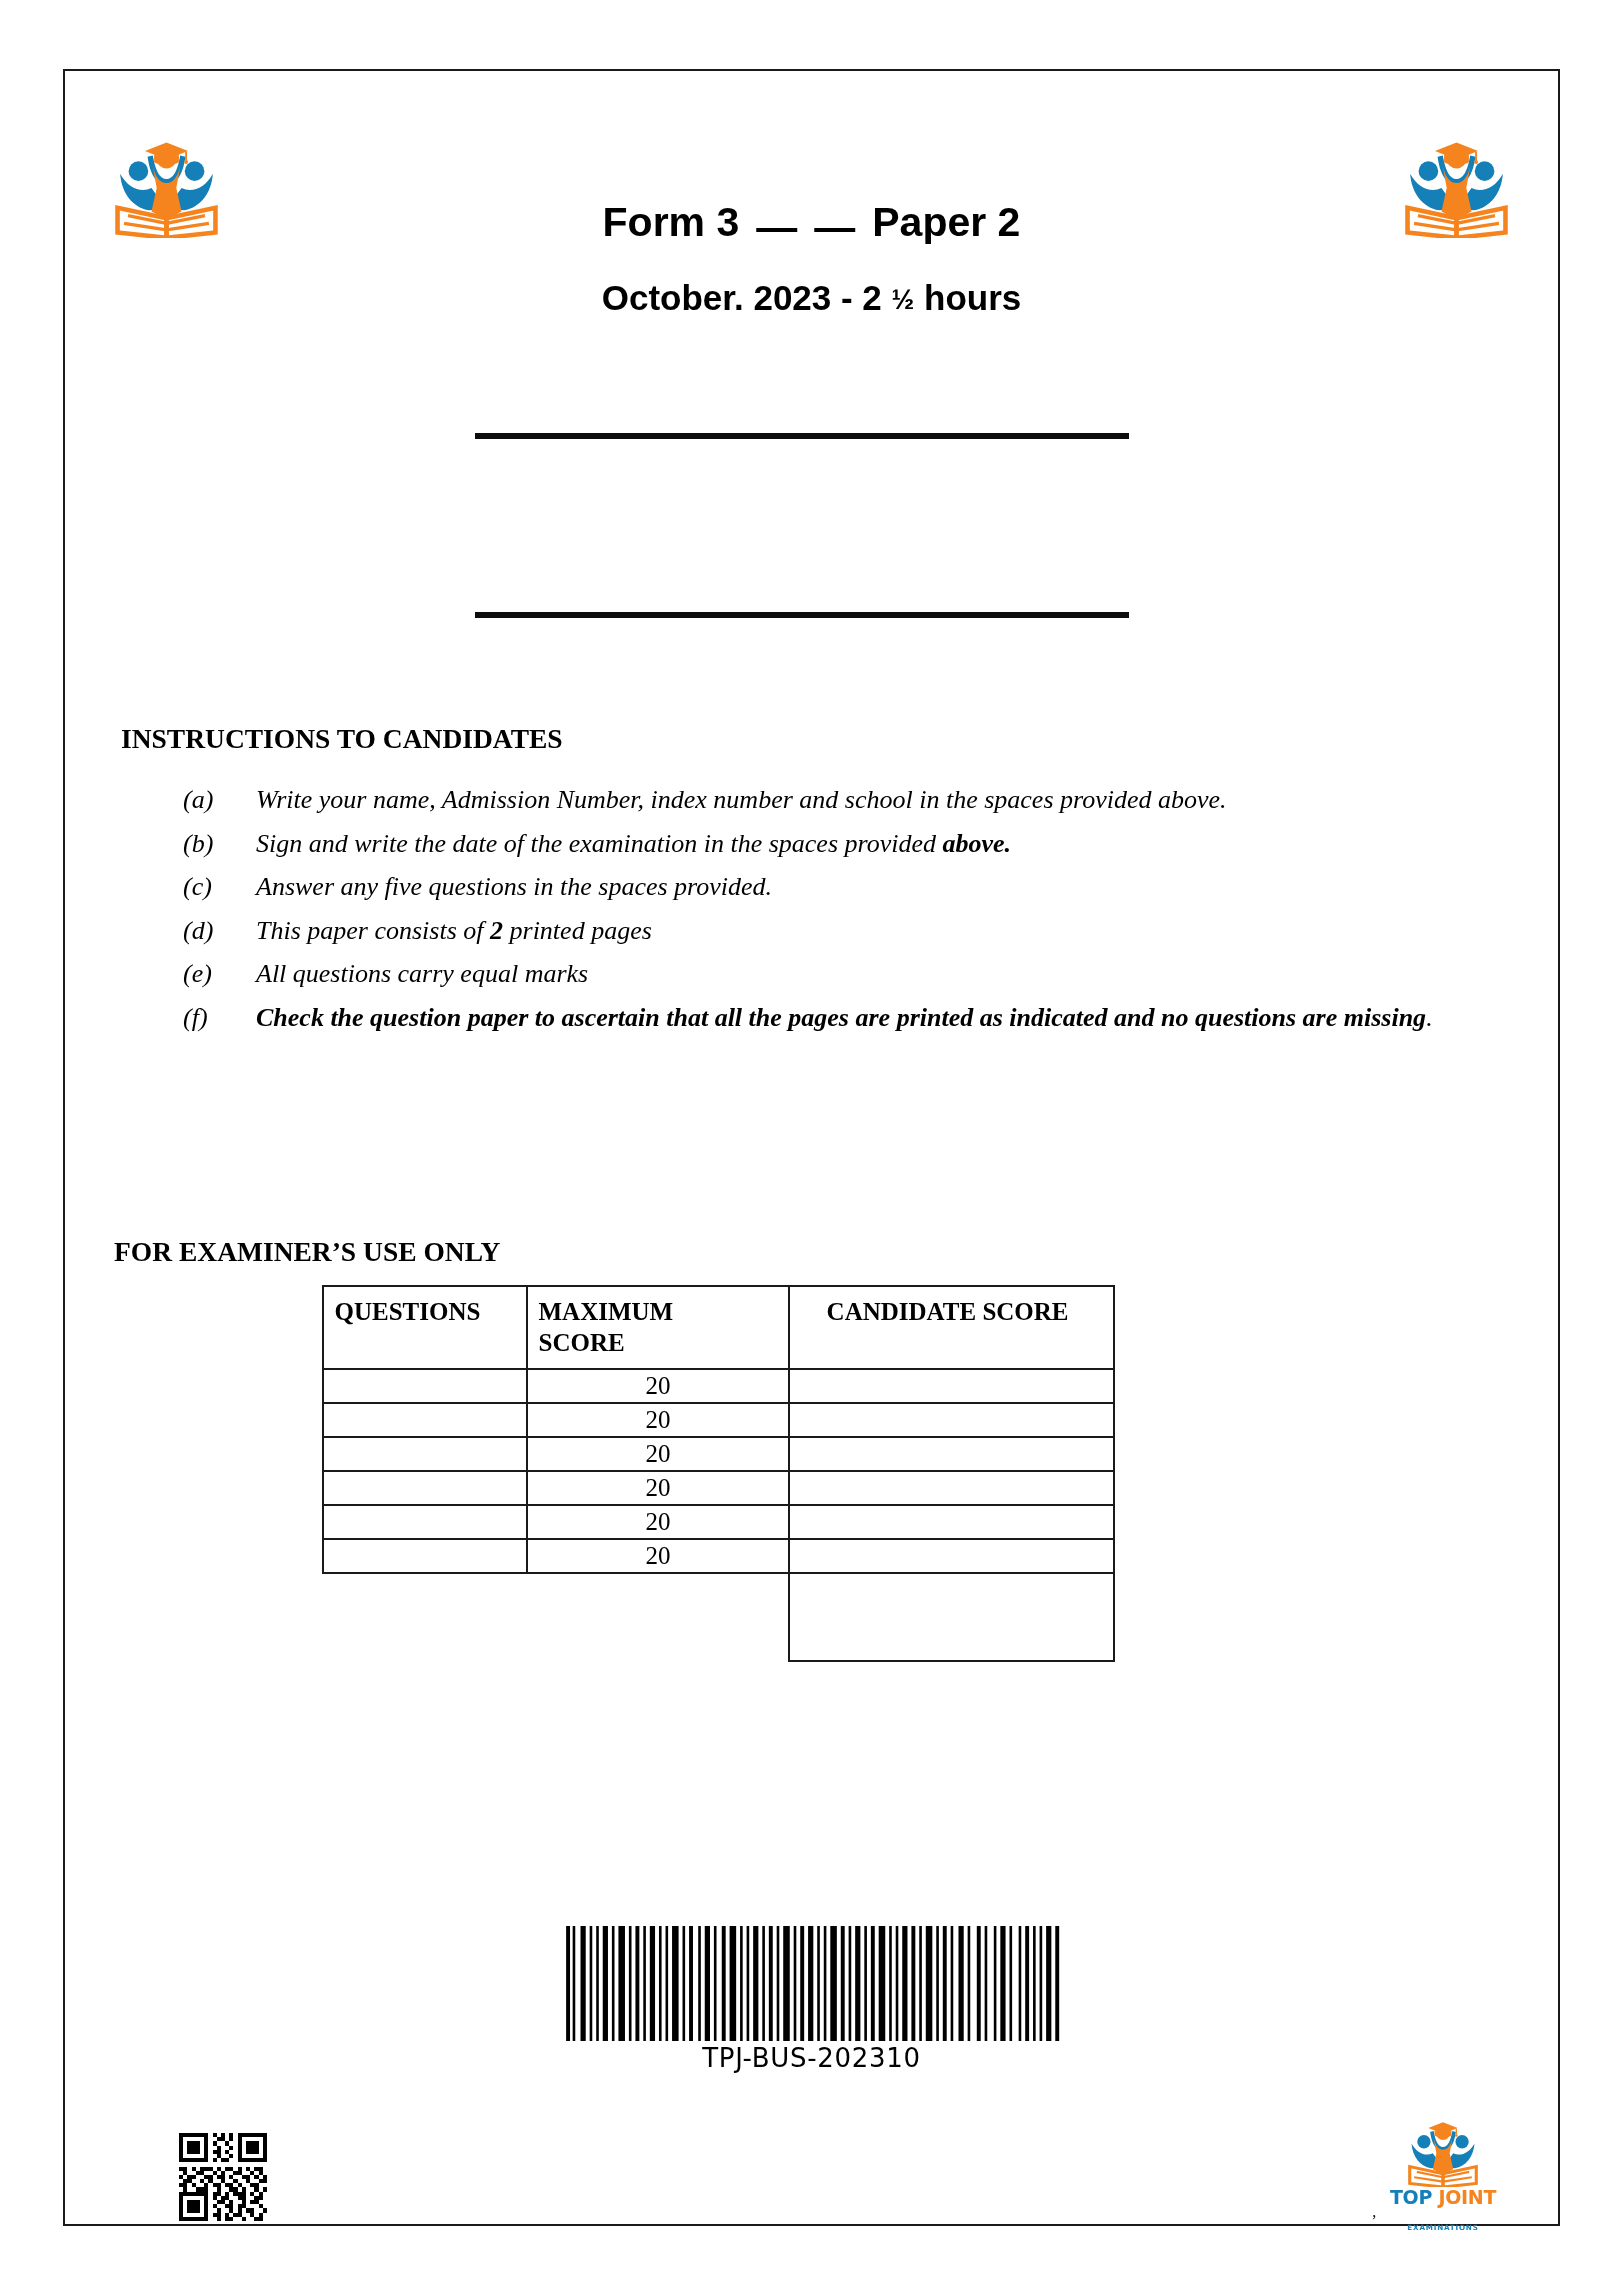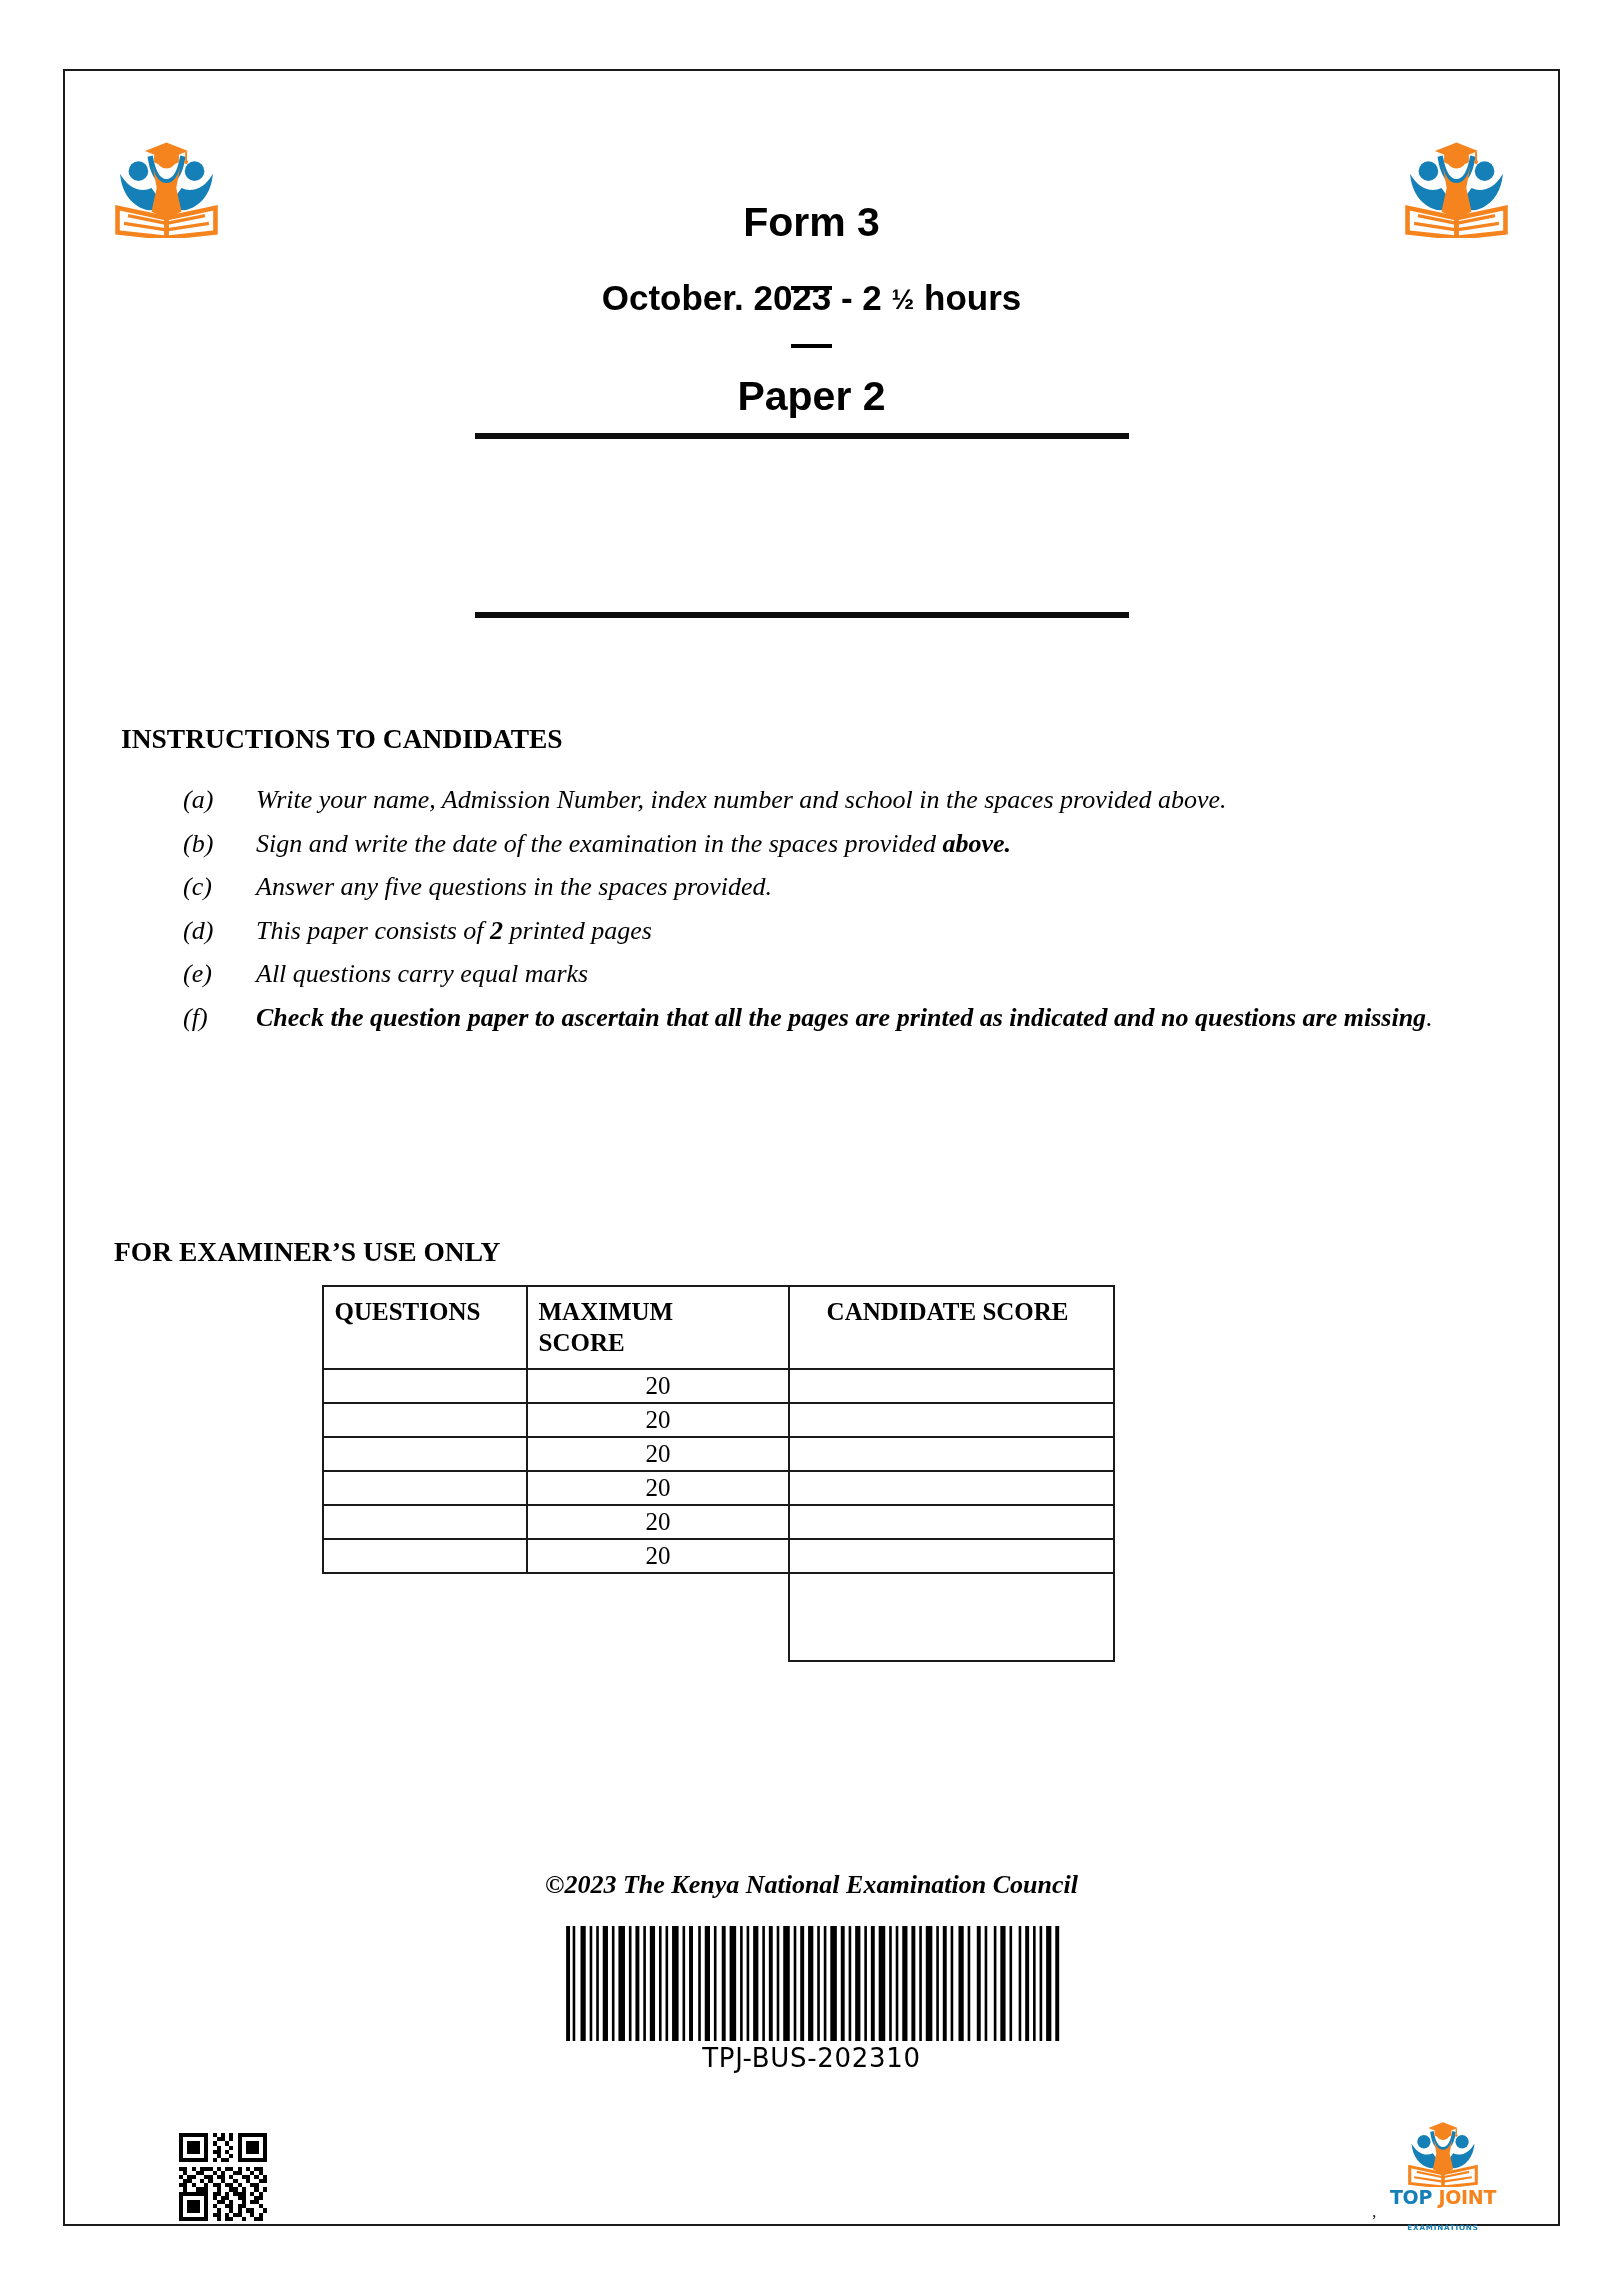--- a/index.html
+++ b/index.html
@@ -59,21 +59,20 @@
   
   .subject-row {
     position: absolute;
     left: 0;
     top: 131px;
     width: 100%;
     display: flex;
     align-items: center;
     justify-content: center;
     gap: 17px;
-    flex-direction: column;
   }
   .form-label, .paper-label {
     font-family: "Liberation Sans", sans-serif;
     font-weight: bold;
     font-size: 41px;
     line-height: 1;
     white-space: nowrap;
   }
   .dash {
     font-family: "Liberation Sans", sans-serif;
@@ -460,21 +459,20 @@
         <td class="cand-cell"></td>
       </tr>
       <tr class="total-row">
         <td class="blank-cell"></td>
         <td class="blank-cell"></td>
         <td class="total-cell"></td>
       </tr>
     </tbody>
   </table>
 
-  <div class="copyright">©2023 The Kenya National Examination Council</div>
 
   <div class="barcode-wrap">
     <svg class="barcode" viewBox="0 0 380 88" preserveAspectRatio="none" xmlns="http://www.w3.org/2000/svg">
       <rect x="0" y="0" width="380" height="88" fill="#ffffff"></rect>
       <g fill="#000000">
         <rect x="2" y="0" width="3" height="88"></rect>
           <rect x="7" y="0" width="2" height="88"></rect>
         <rect x="13" y="0" width="4" height="88"></rect>
           <rect x="20" y="0" width="2" height="88"></rect>
         <rect x="25" y="0" width="2" height="88"></rect>

